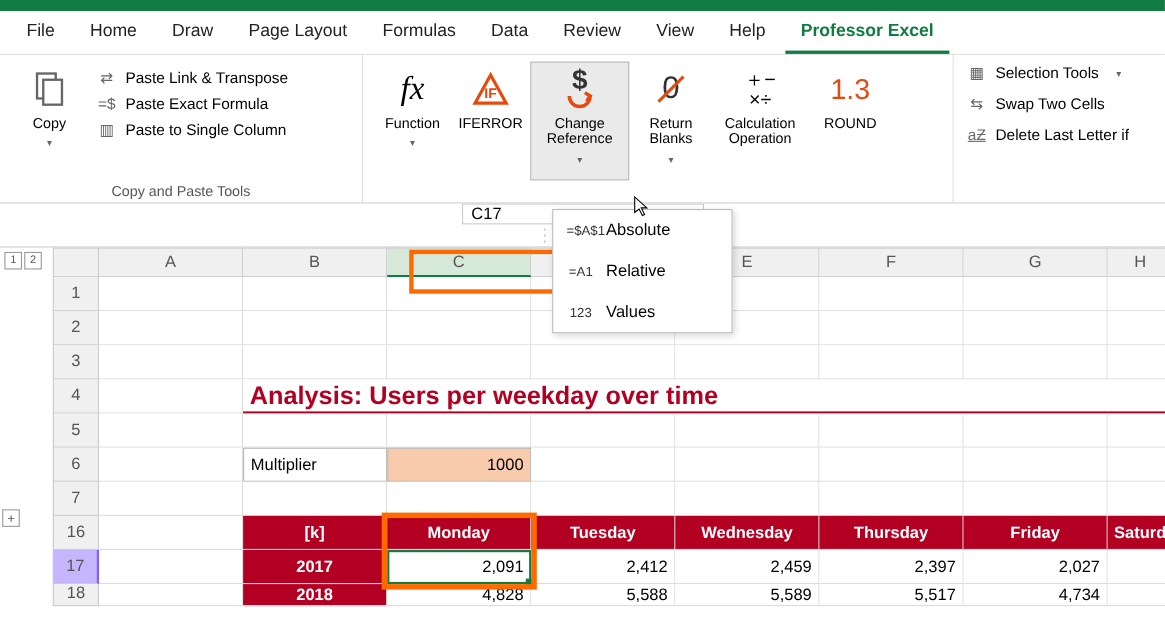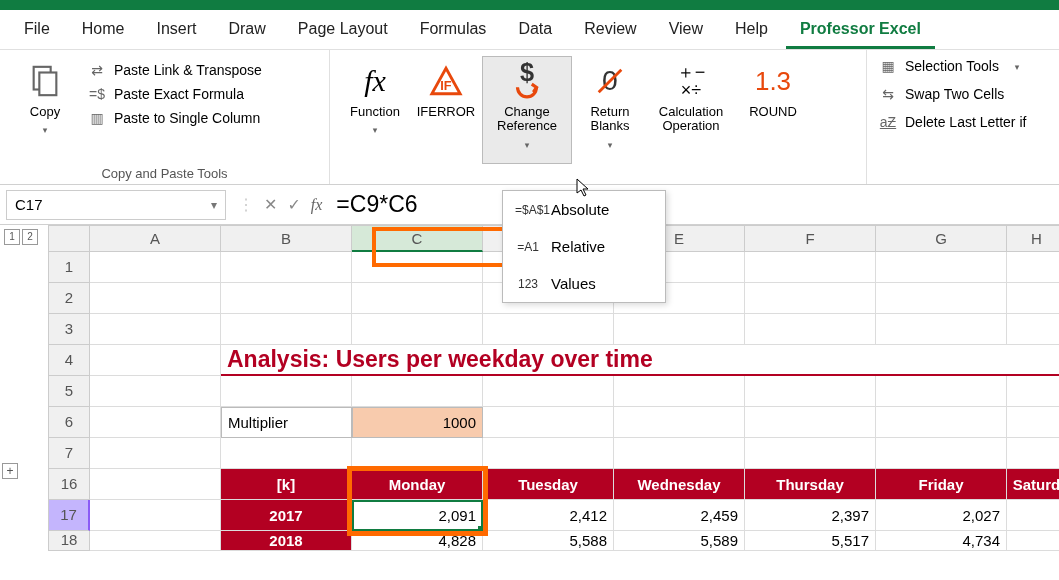--- a/index.html
+++ b/index.html
@@ -16,21 +16,21 @@
 .big-btn .ico { height: 40px; display: flex; align-items: center; justify-content: center; font-size: 28px; }
 .big-btn .lbl { line-height: 1.1; }
 .sm-list { display: flex; flex-direction: column; gap: 8px; padding-top: 6px; }
 .sm-item { display: flex; align-items: center; gap: 6px; font-size: 14px; cursor: pointer; }
 .sm-item .ico { width: 22px; display: inline-flex; justify-content: center; color: #666; font-size: 14px; }
 .chevron { font-size: 9px; color: #666; margin-top: 2px; }
 .change-ref { background: #eaeaea; border: 1px solid #bbb; }
 .dropdown { position: absolute; left: 502px; top: 190px; width: 164px; background: #fff; border: 1px solid #bbb; box-shadow: 2px 2px 6px rgba(0,0,0,.15); z-index: 50; }
 .dd-item { display: flex; align-items: center; gap: 10px; padding: 10px 12px; font-size: 15px; cursor: pointer; }
 .dd-ico { width: 26px; font-size: 12px; color: #333; text-align: center; }
-.formula-row { display: flex; align-items: center; height: 40px; border-bottom: 1px solid #d0d0d0; }
+.formula-row { display: flex; align-items: center; height: 40px; border-bottom: 1px solid #d0d0d0; flex-direction: column; }
 .name-box { width: 220px; height: 30px; margin: 0 6px; border: 1px solid #ccc; display: flex; align-items: center; padding: 0 8px; font-size: 15px; background: #fff; justify-content: space-between; }
 .nb-chev { color: #777; font-size: 12px; }
 .fb-icons { display: flex; gap: 10px; padding: 0 6px; color: #888; font-size: 16px; align-items: center; }
 .fx { font-style: italic; font-family: Georgia, serif; font-size: 16px; color: #666; }
 .formula-input { flex: 1; height: 30px; padding: 0 8px; font-size: 23px; display: flex; align-items: center; }
 .formula-box-hl { border: 4px solid #ff6a00; position: absolute; left: 372px; top: 227px; width: 148px; height: 40px; pointer-events: none; z-index: 5; }
 .sheet-area { position: relative; }
 .selectall { position: absolute; left: 48px; top: 0; width: 42px; height: 27px; border: 1px solid #ccc; background: #f0f0f0; }
 .col-headers { display: flex; position: absolute; left: 90px; top: 0; }
 .ch { width: 131px; height: 27px; border: 1px solid #ccc; border-left: none; background: #f0f0f0; text-align: center; font-size: 15px; color: #555; line-height: 25px; }
@@ -57,21 +57,20 @@
 svg.icon-copy { width: 34px; height: 34px; }
 </style>
 </head>
 <body>
 
 <div class="titlebar"></div>
 
 <div class="tabs">
   <div class="tab">File</div>
   <div class="tab">Home</div>
-  <div class="tab">Insert</div>
   <div class="tab">Draw</div>
   <div class="tab">Page Layout</div>
   <div class="tab">Formulas</div>
   <div class="tab">Data</div>
   <div class="tab">Review</div>
   <div class="tab">View</div>
   <div class="tab">Help</div>
   <div class="tab active">Professor Excel</div>
 </div>
 

